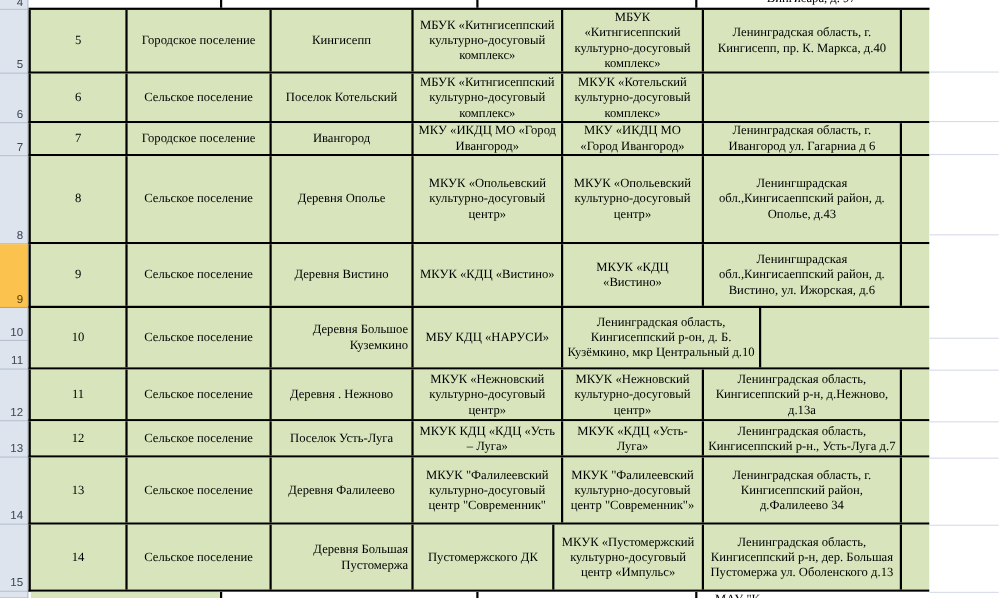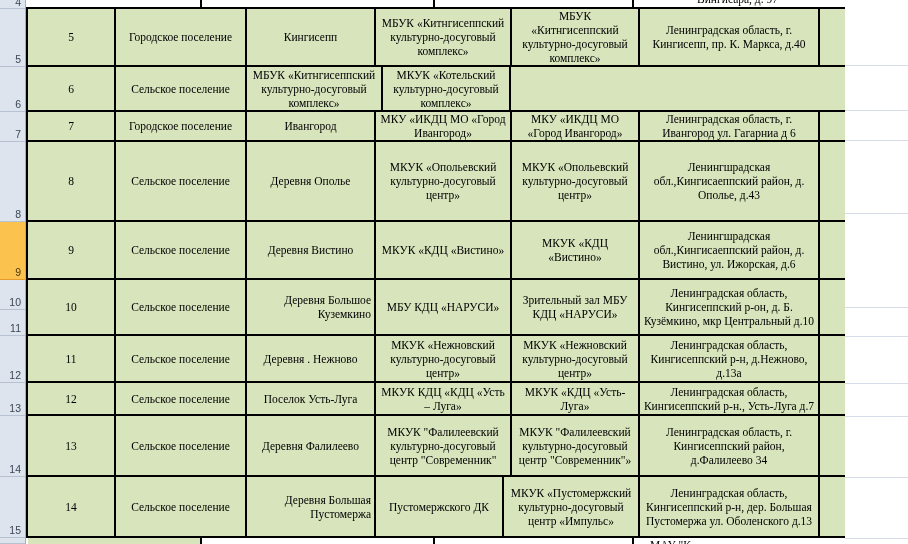--- a/index.html
+++ b/index.html
@@ -120,20 +120,21 @@
       <div class="td c2">Городское поселение</div>
       <div class="td c3">Кингисепп</div>
       <div class="td c4">МБУК «Китнгисеппский культурно-досуговый комплекс»</div>
       <div class="td c5">МБУК «Китнгисеппский культурно-досуговый комплекс»</div>
       <div class="td c6">Ленинградская область, г. Кингисепп, пр. К. Маркса, д.40</div>
     </div>
 
     <div class="trow" style="height:45px">
       <div class="td c1">6</div>
       <div class="td c2">Сельское поселение</div>
+      <div class="td c3">Поселок Котельский</div>
       <div class="td c4">МБУК «Китнгисеппский культурно-досуговый комплекс»</div>
       <div class="td c5">МКУК «Котельский культурно-досуговый комплекс»</div>
     </div>
 
     <div class="trow" style="height:30px">
       <div class="td c1">7</div>
       <div class="td c2">Городское поселение</div>
       <div class="td c3">Ивангород</div>
       <div class="td c4">МКУ «ИКДЦ МО «Город Ивангород»</div>
       <div class="td c5">МКУ «ИКДЦ МО «Город Ивангород»</div>
@@ -156,21 +157,20 @@
       <div class="td c4">МКУК «КДЦ «Вистино»</div>
       <div class="td c5">МКУК «КДЦ «Вистино»</div>
       <div class="td c6">Ленингшрадская обл.,Кингисаеппский район, д. Вистино, ул. Ижорская, д.6</div>
     </div>
 
     <div class="trow" style="height:56px">
       <div class="td c1">10</div>
       <div class="td c2">Сельское поселение</div>
       <div class="td c3">Деревня Большое Куземкино</div>
       <div class="td c4">МБУ КДЦ «НАРУСИ»</div>
-      <div class="td c5">Зрительный зал МБУ КДЦ «НАРУСИ»</div>
       <div class="td c6">Ленинградская область,  Кингисеппский р-он, д. Б. Кузёмкино, мкр Центральный д.10</div>
     </div>
 
     <div class="trow" style="height:47px">
       <div class="td c1">11</div>
       <div class="td c2">Сельское поселение</div>
       <div class="td c3">Деревня . Нежново</div>
       <div class="td c4">МКУК «Нежновский культурно-досуговый центр»</div>
       <div class="td c5">МКУК «Нежновский культурно-досуговый центр»</div>
       <div class="td c6">Ленинградская область, Кингисеппский р-н, д.Нежново, д.13а</div>

